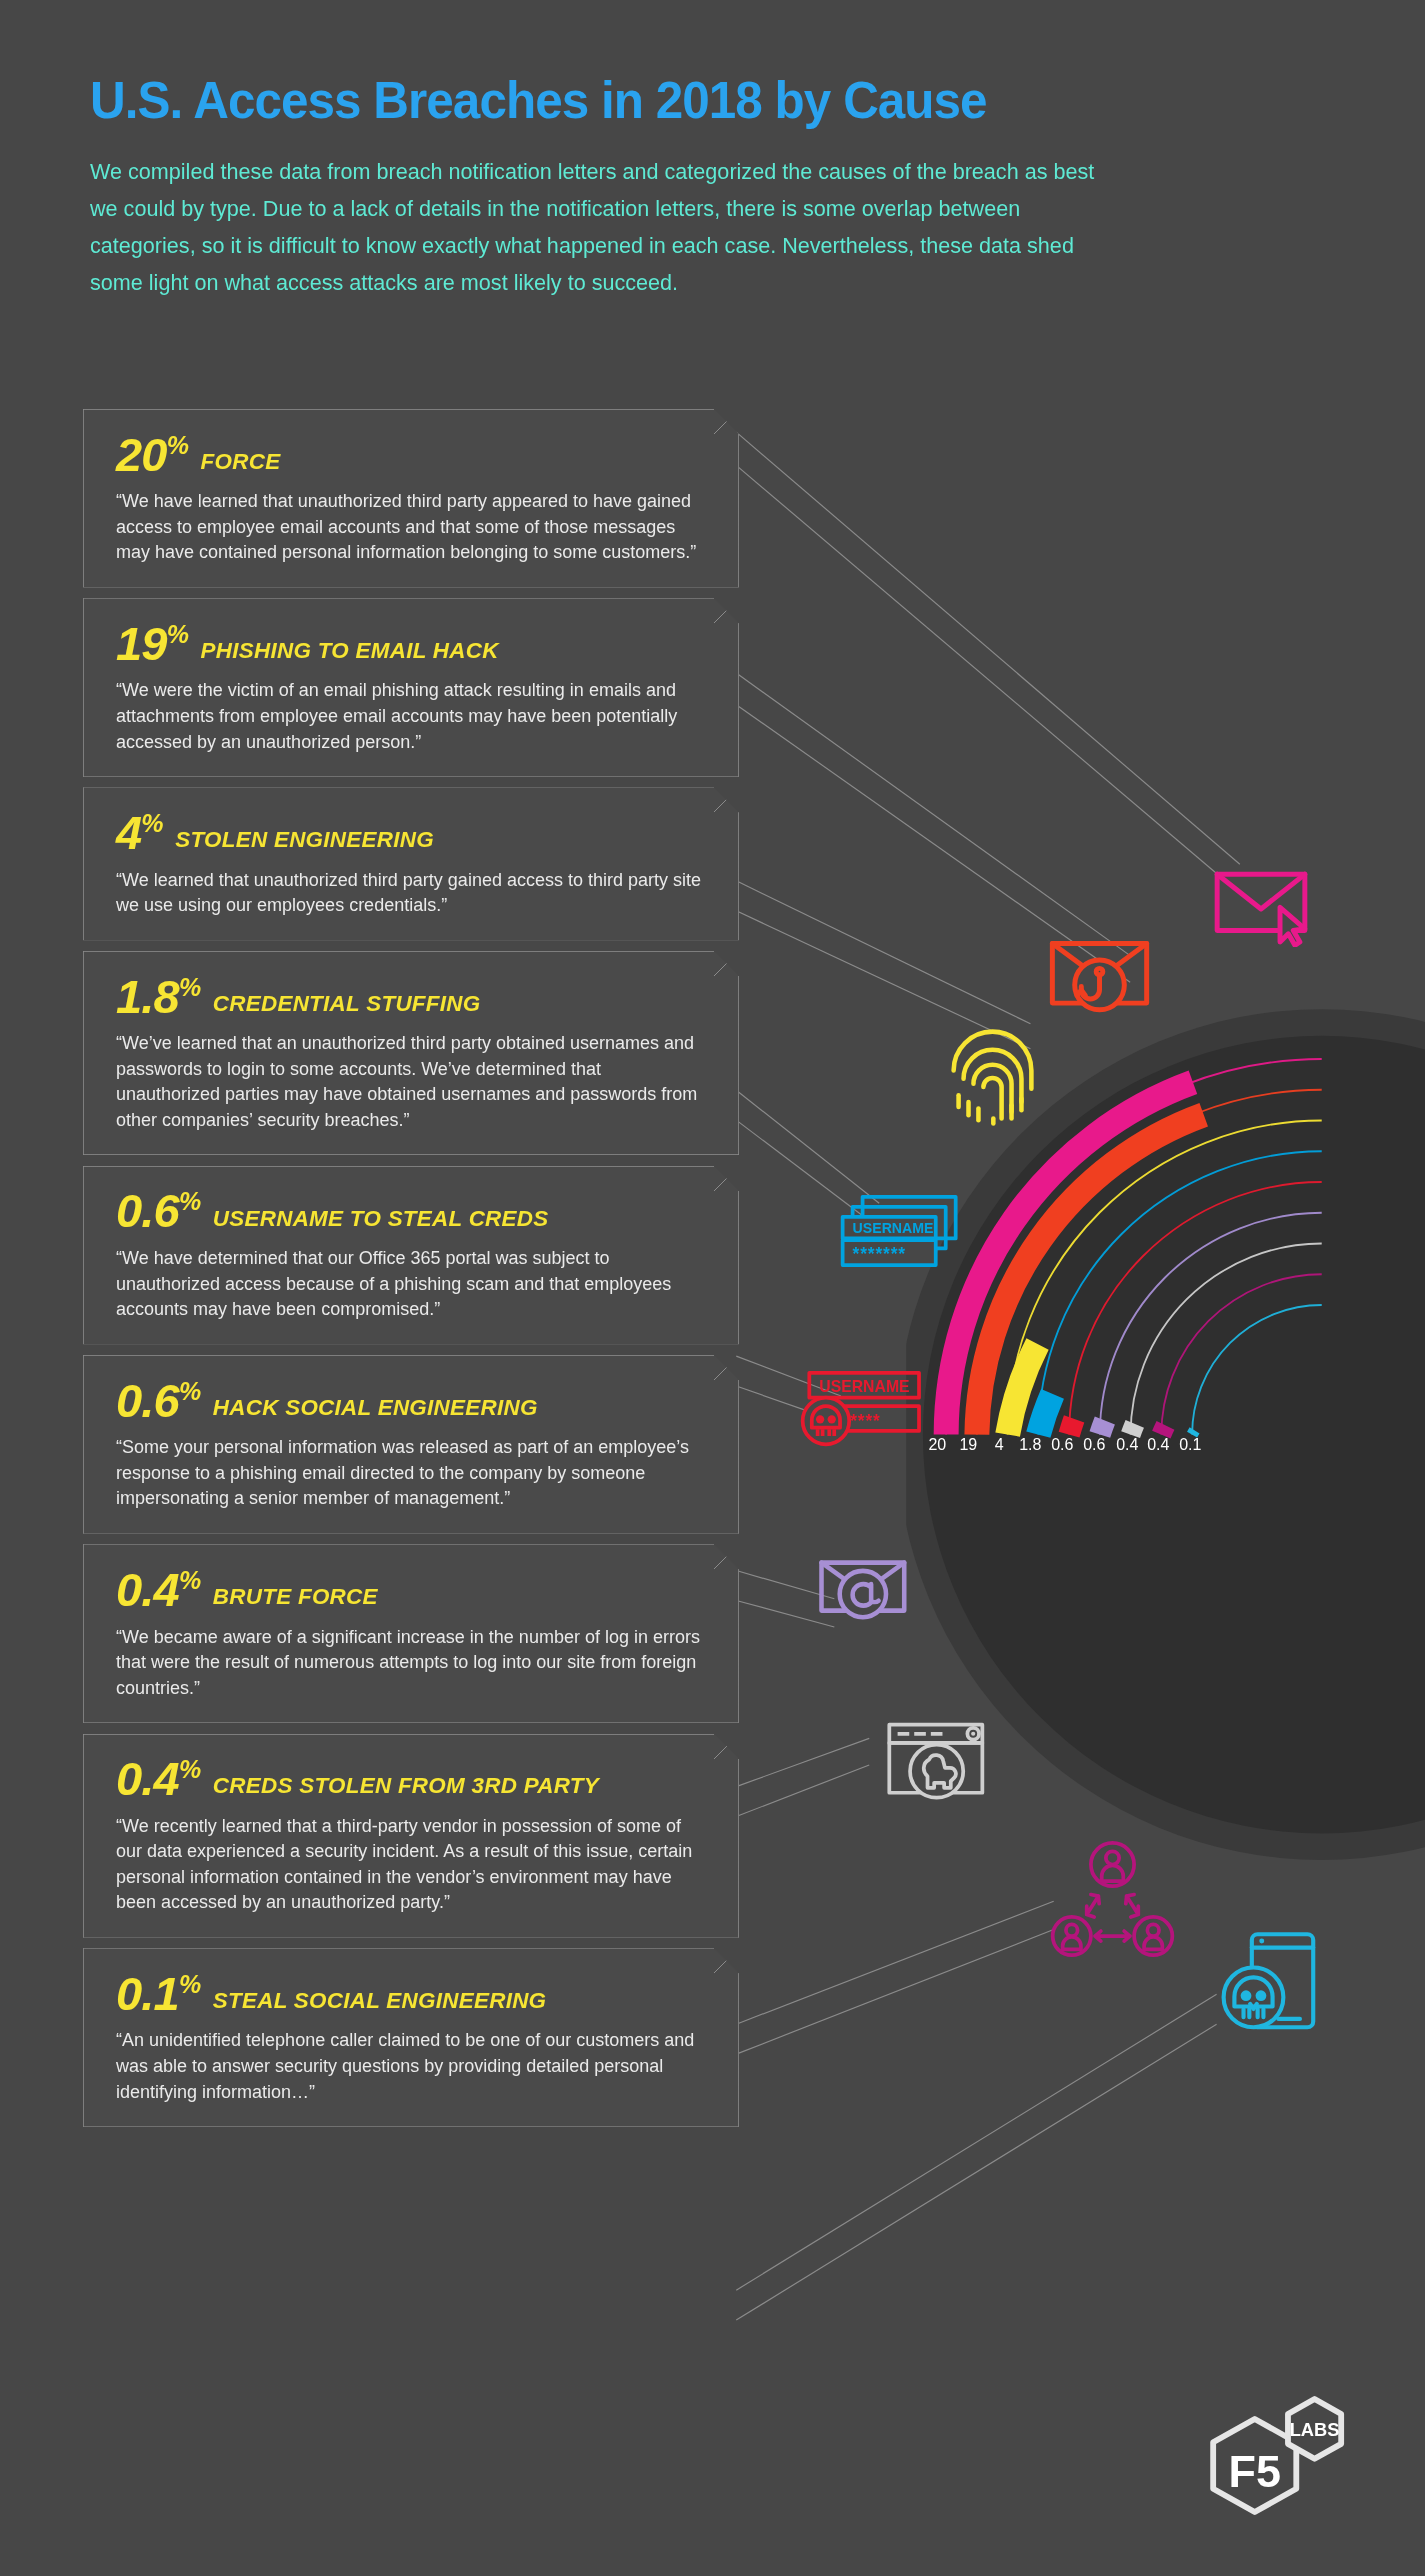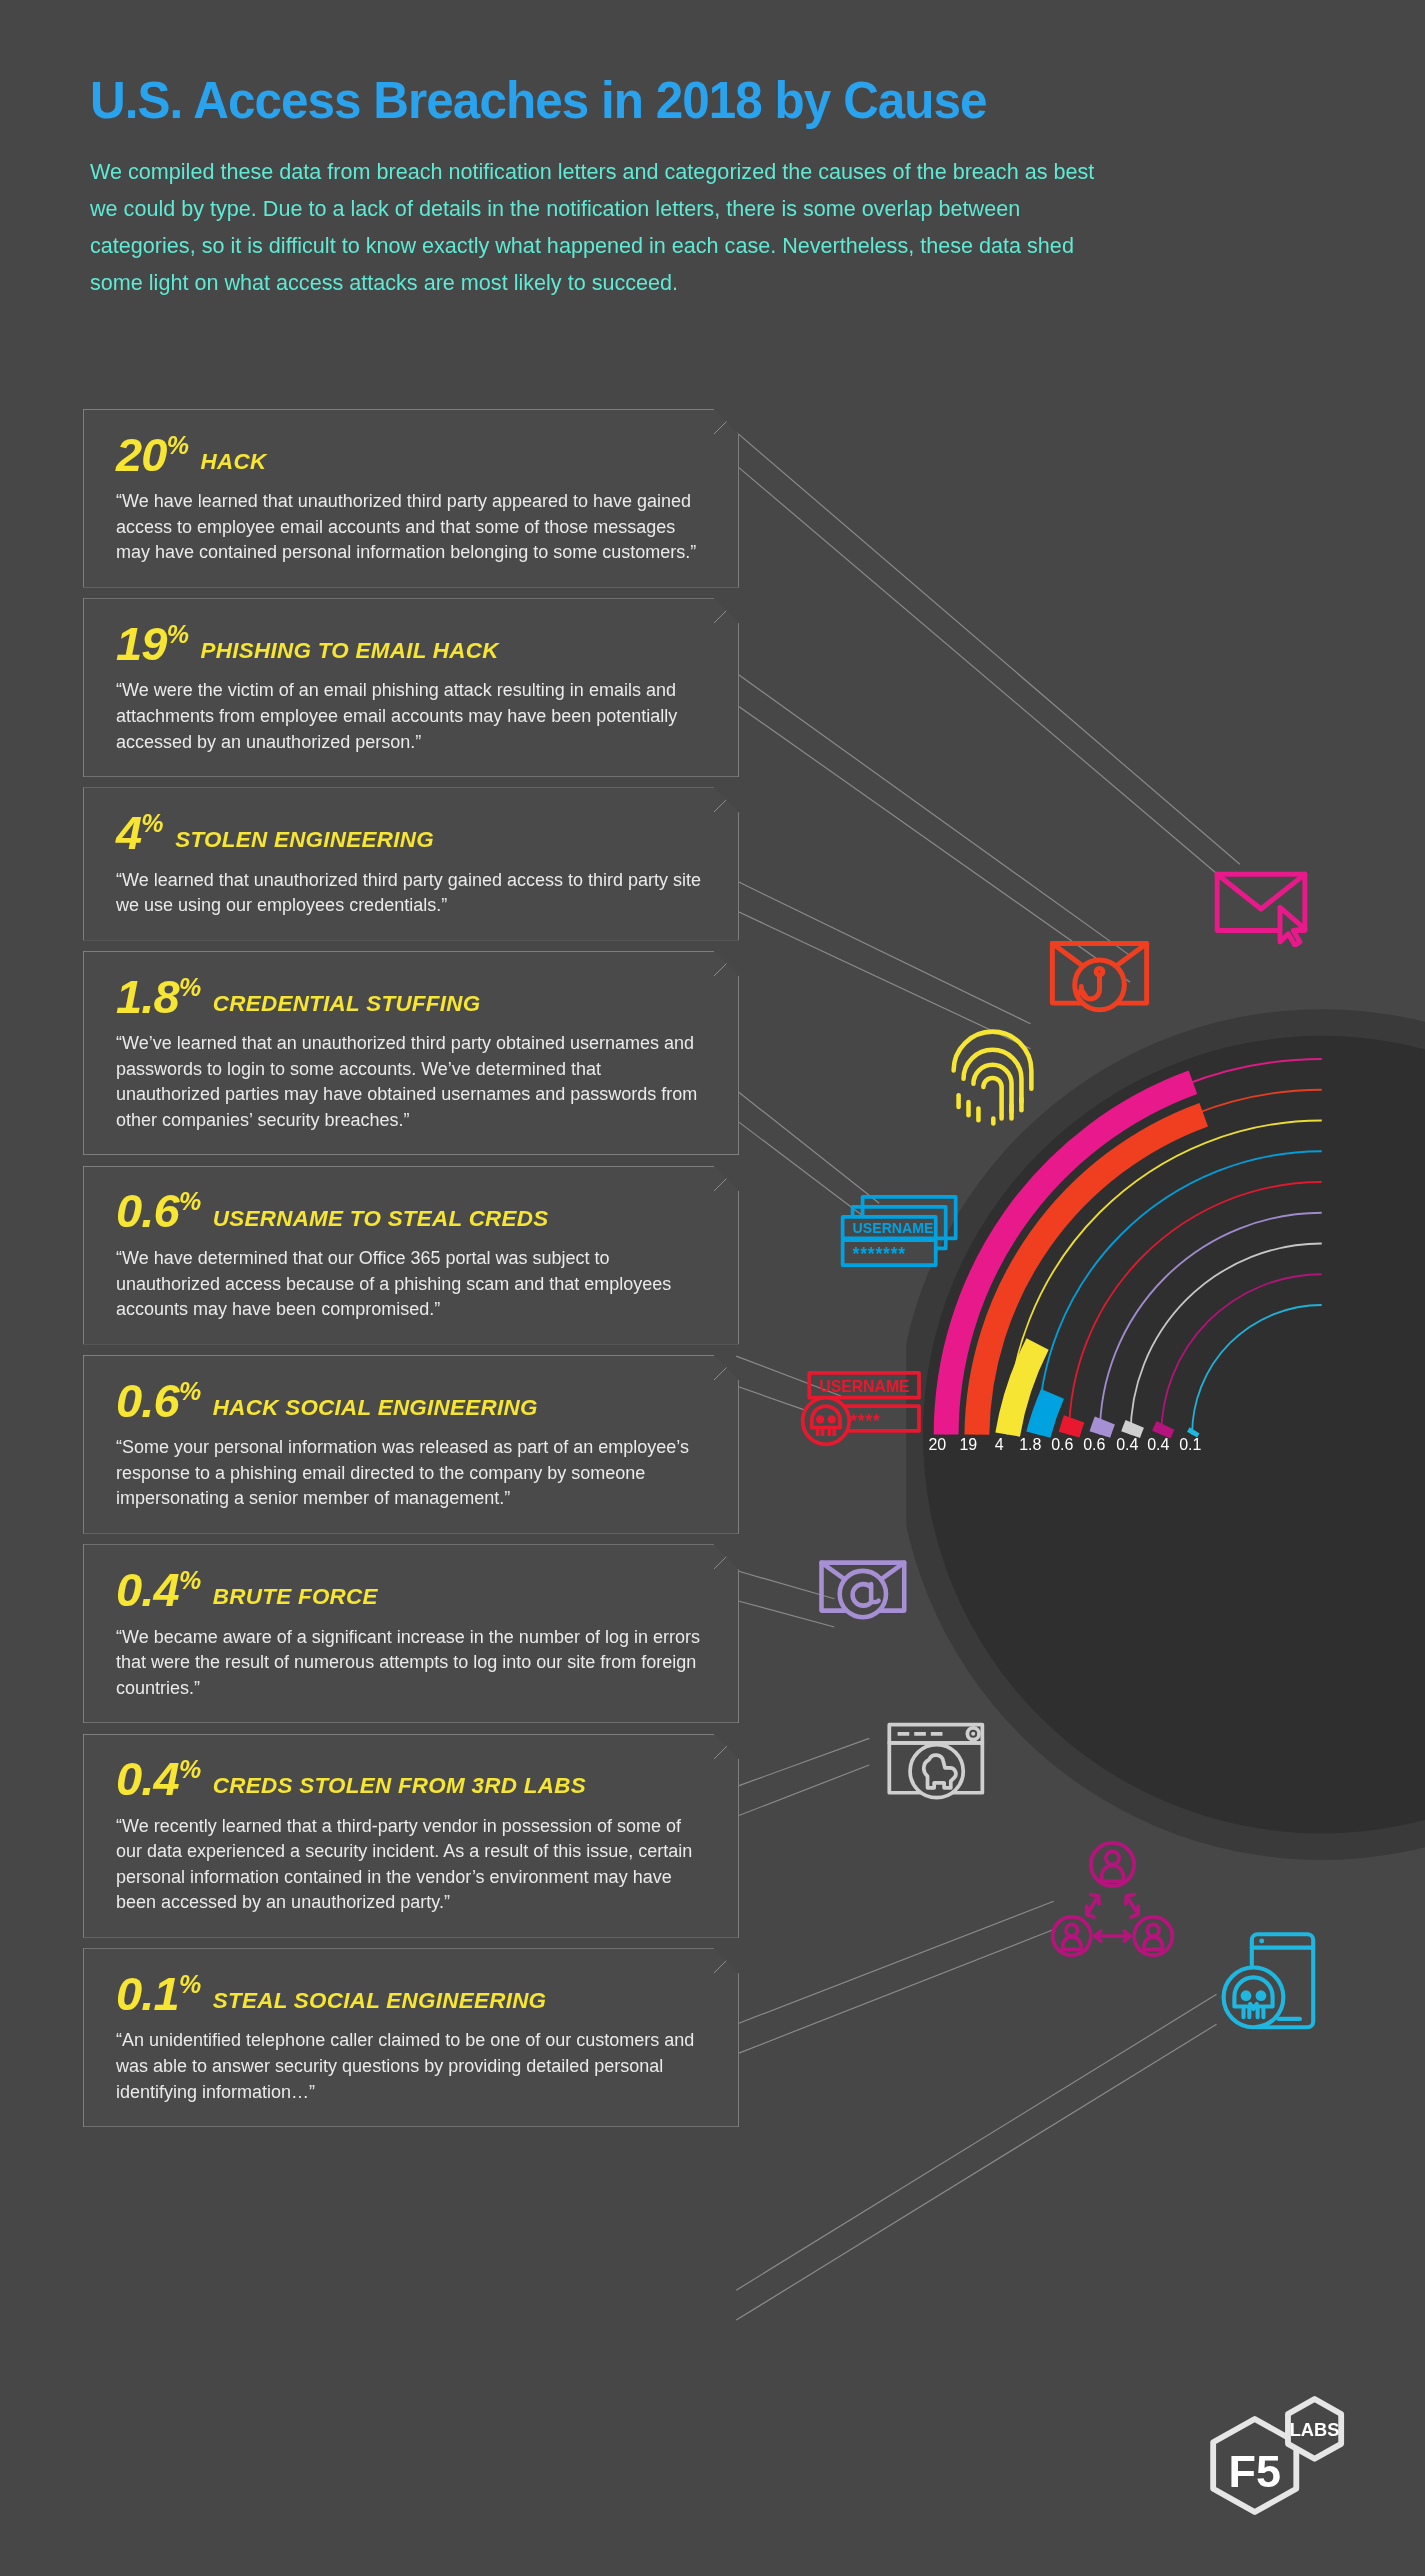--- a/index.html
+++ b/index.html
@@ -295,21 +295,21 @@
     <path d="M134 12 L166 30 L166 66 L134 84 L102 66 L102 30 Z" fill="#474747"></path>
     <text x="62" y="118" text-anchor="middle" fill="#ffffff" stroke="none" font-family="'Liberation Sans',sans-serif" font-size="54" font-weight="bold">F5</text>
     <text x="134" y="57" text-anchor="middle" fill="#ffffff" stroke="none" font-family="'Liberation Sans',sans-serif" font-size="22" font-weight="bold">LABS</text>
   </svg>
 </div>
 
 <div id="cards">
     <div class="card">
       <div class="card-head">
         <div class="pct"><span>20</span><span class="sym">%</span></div>
-        <div class="cat">HACK</div>
+        <div class="cat">FORCE</div>
       </div>
       <div class="quote">“We have learned that unauthorized third party appeared to have gained access to employee email accounts and that some of those messages may have contained personal information belonging to some customers.”</div>
     </div>
     <div class="card">
       <div class="card-head">
         <div class="pct"><span>19</span><span class="sym">%</span></div>
         <div class="cat">PHISHING TO EMAIL HACK</div>
       </div>
       <div class="quote">“We were the victim of an email phishing attack resulting in emails and attachments from employee email accounts may have been potentially accessed by an unauthorized person.”</div>
     </div>
@@ -344,21 +344,21 @@
     <div class="card">
       <div class="card-head">
         <div class="pct"><span>0.4</span><span class="sym">%</span></div>
         <div class="cat">BRUTE FORCE</div>
       </div>
       <div class="quote">“We became aware of a significant increase in the number of log in errors that were the result of numerous attempts to log into our site from foreign countries.”</div>
     </div>
     <div class="card">
       <div class="card-head">
         <div class="pct"><span>0.4</span><span class="sym">%</span></div>
-        <div class="cat">CREDS STOLEN FROM 3RD LABS</div>
+        <div class="cat">CREDS STOLEN FROM 3RD PARTY</div>
       </div>
       <div class="quote">“We recently learned that a third-party vendor in possession of some of our data experienced a security incident. As a result of this issue, certain personal information contained in the vendor’s environment may have been accessed by an unauthorized party.”</div>
     </div>
     <div class="card">
       <div class="card-head">
         <div class="pct"><span>0.1</span><span class="sym">%</span></div>
         <div class="cat">STEAL SOCIAL ENGINEERING</div>
       </div>
       <div class="quote">“An unidentified telephone caller claimed to be one of our customers and was able to answer security questions by providing detailed personal identifying information…”</div>
     </div>

